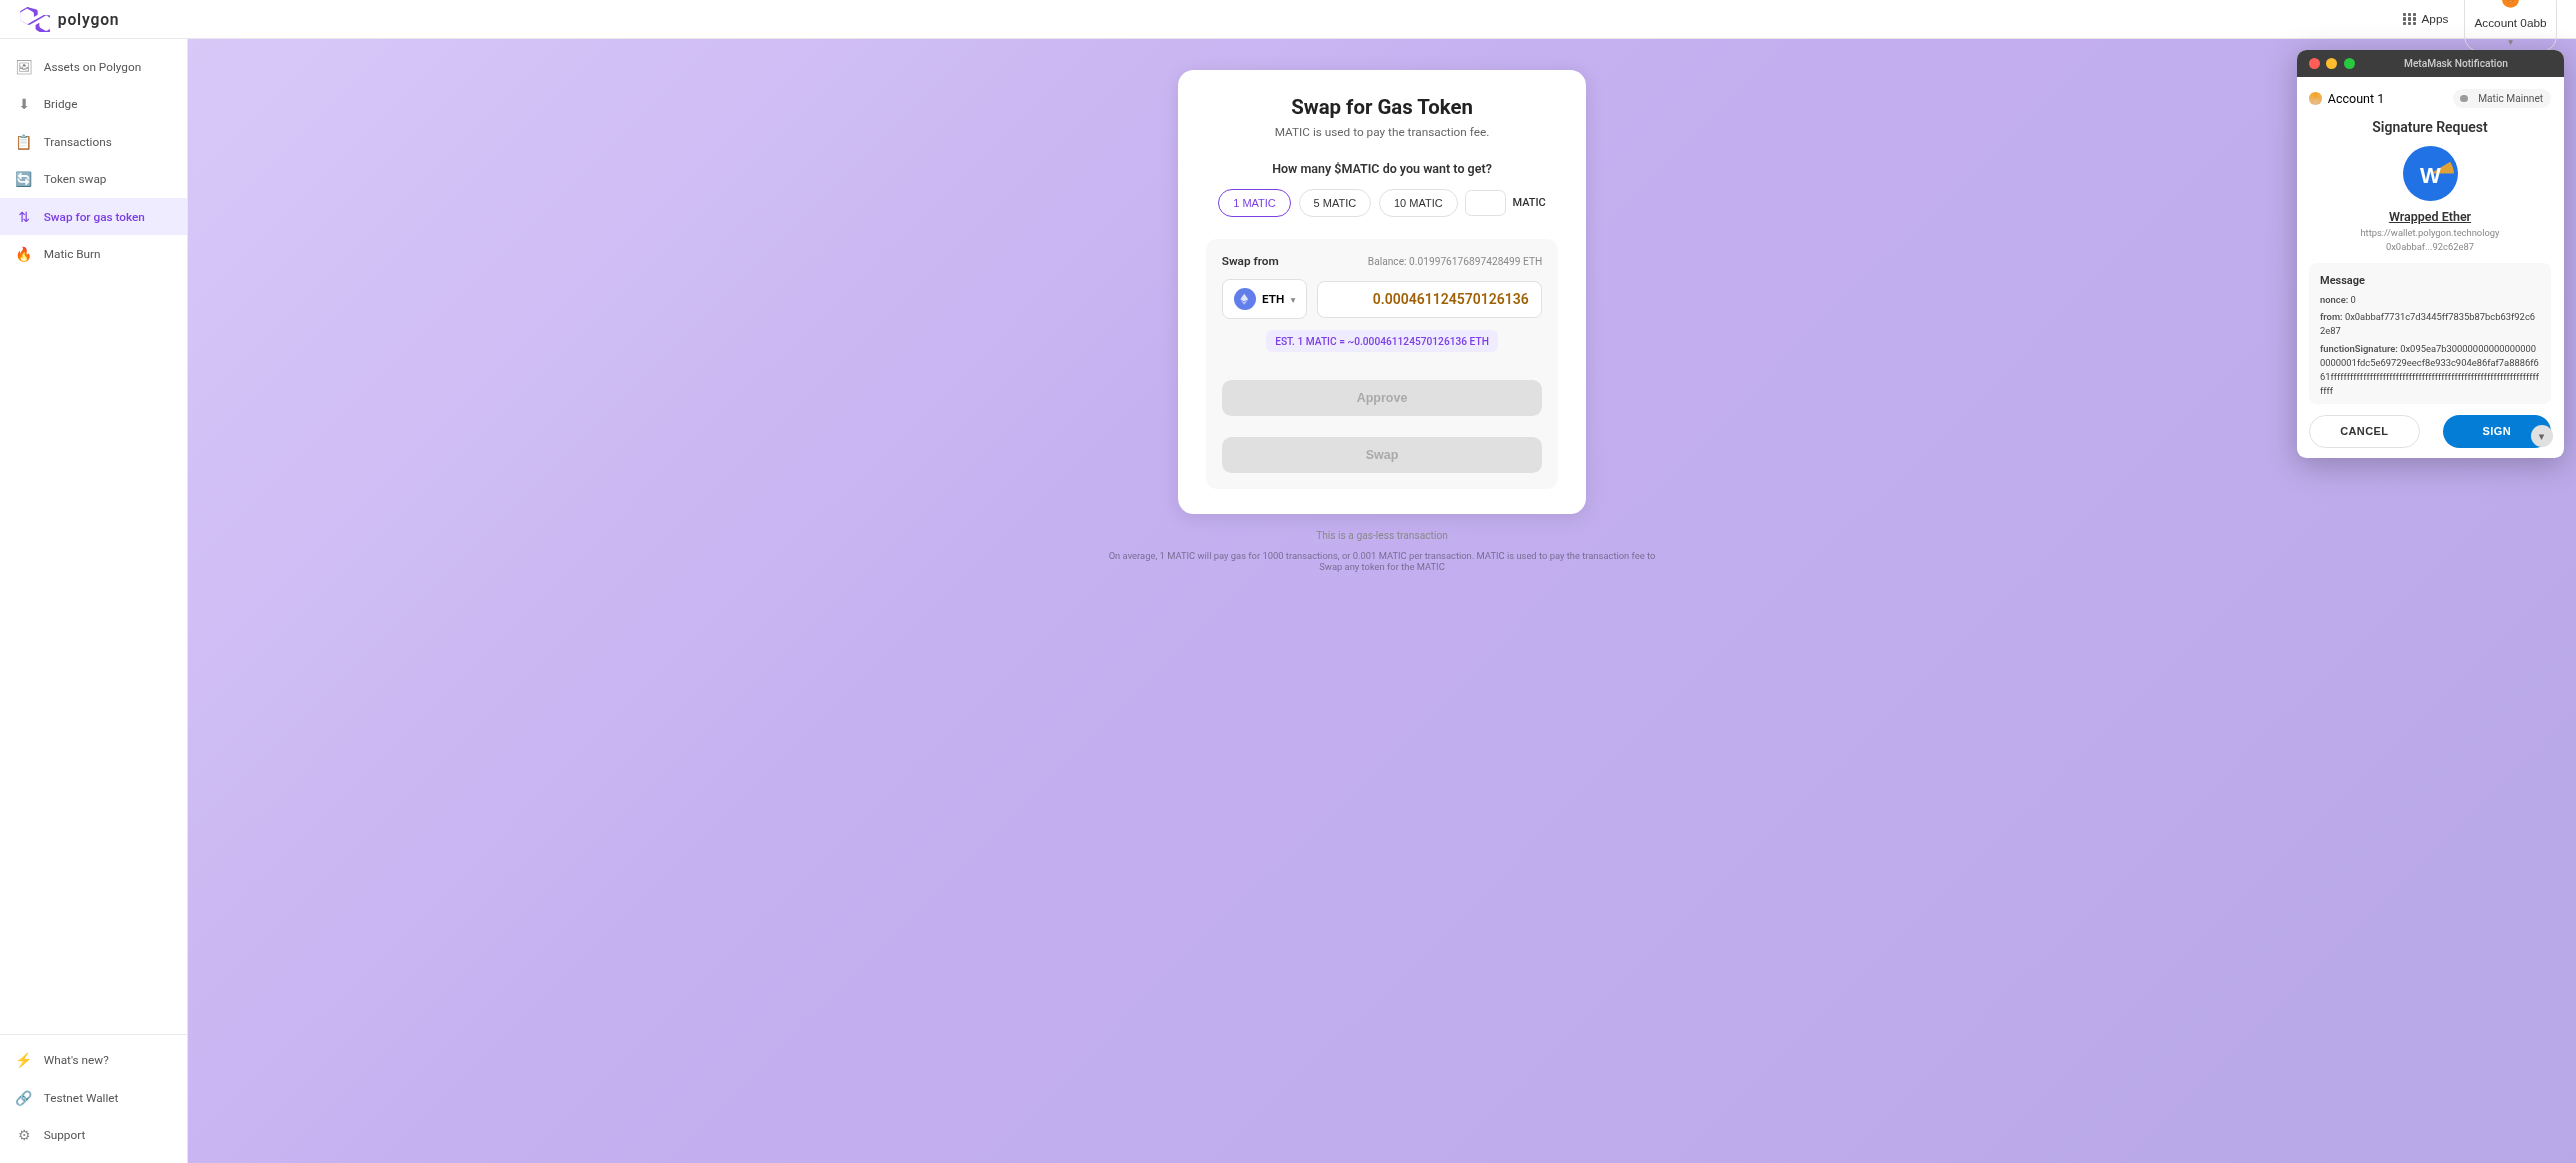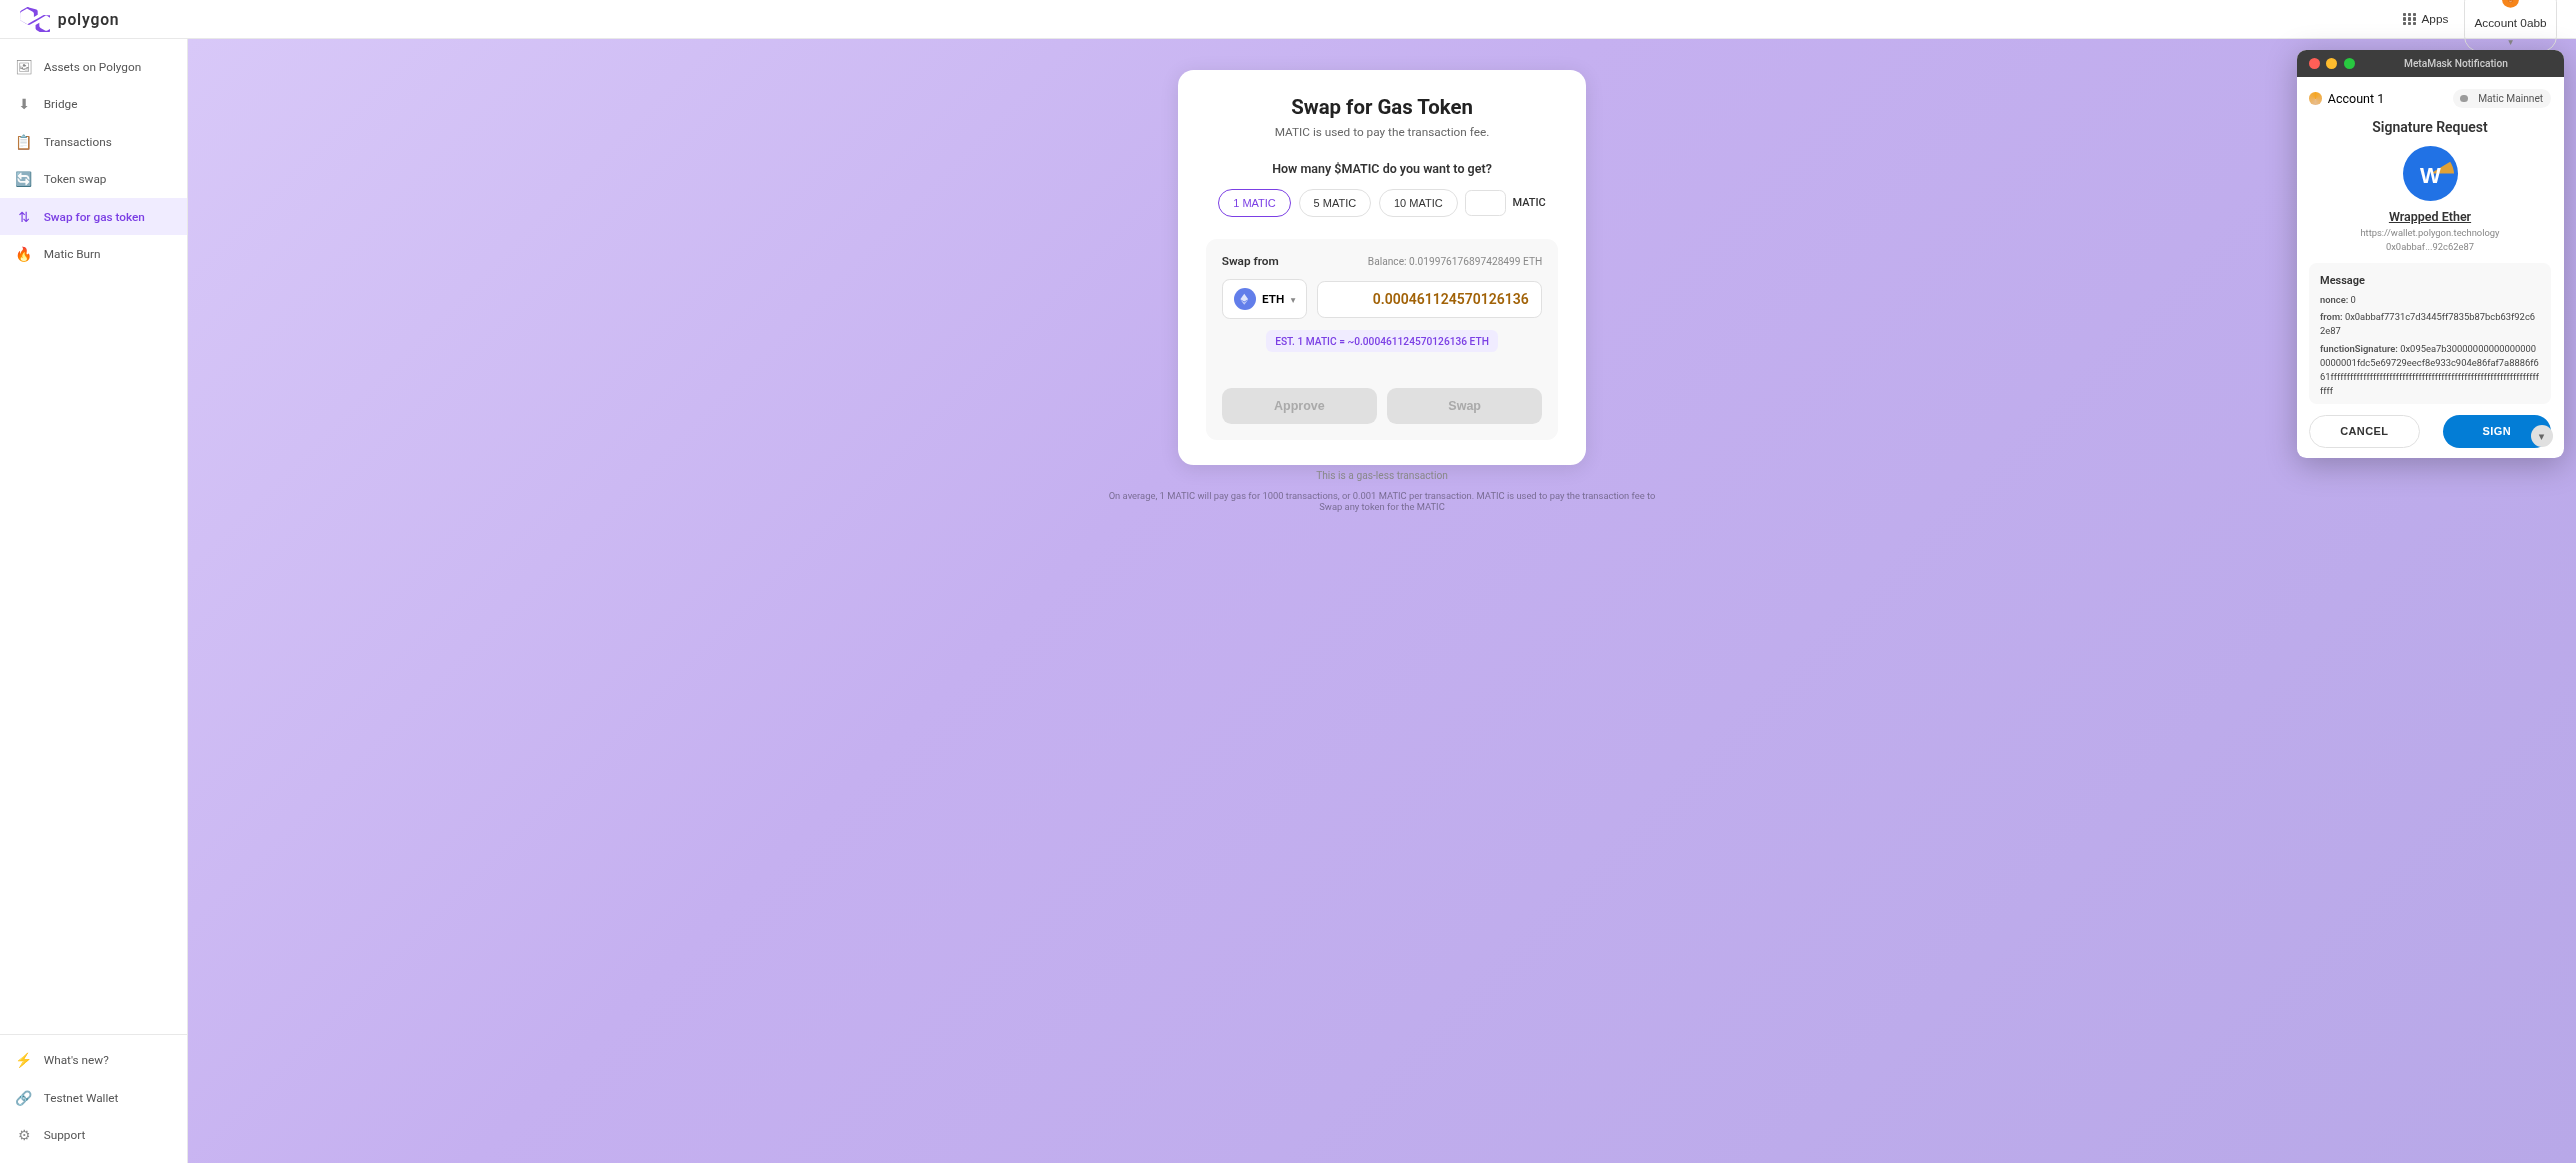--- a/index.html
+++ b/index.html
@@ -78,29 +78,29 @@
     .token-amount {
       flex: 1; background: #fff; border: 0.8px solid #e0e0e0; border-radius: 7.8px;
       padding: 9.4px 12.5px; font-size: 14px; font-weight: 600; color: #a16207; text-align: right;
     }
     .est-rate {
       text-align: center; margin: 11px 0 14px; font-size: 10.2px; color: #7b3fe4;
       font-weight: 500; background: #f0ecff; padding: 5.5px 9.4px; border-radius: 6.3px; display: inline-block;
     }
     .est-row { display: flex; justify-content: center; }
 
-    .action-btns { display: flex; gap: 10px; margin-top: 22px; }
+    .action-btns { display: flex; gap: 21px; margin-top: 14px; flex-direction: column; }
     .btn-approve, .btn-swap {
       flex: 1; padding: 11px; border-radius: 9.4px; border: none;
       font-size: 12.5px; font-weight: 600; cursor: pointer;
     }
     .btn-approve { background: #e0e0e0; color: #aaa; }
     .btn-swap { background: #e0e0e0; color: #aaa; }
 
-    .gas-less-note { text-align: center; margin-top: 5px; font-size: 10.2px; color: #888; }
+    .gas-less-note { text-align: center; margin-top: 16px; font-size: 10.2px; color: #888; }
     .footer-note { text-align: center; margin-top: 9.4px; font-size: 9.4px; color: rgba(0,0,0,0.4); max-width: 549px; }
 
     
     .metamask-notification {
       position: fixed; top: 50px; right: 12.5px;
       width: 267px; background: #fff; border-radius: 9.4px;
       box-shadow: 0 6.3px 31px rgba(0,0,0,0.25);
       overflow: hidden; z-index: 1000;
     }
     .mm-titlebar {

